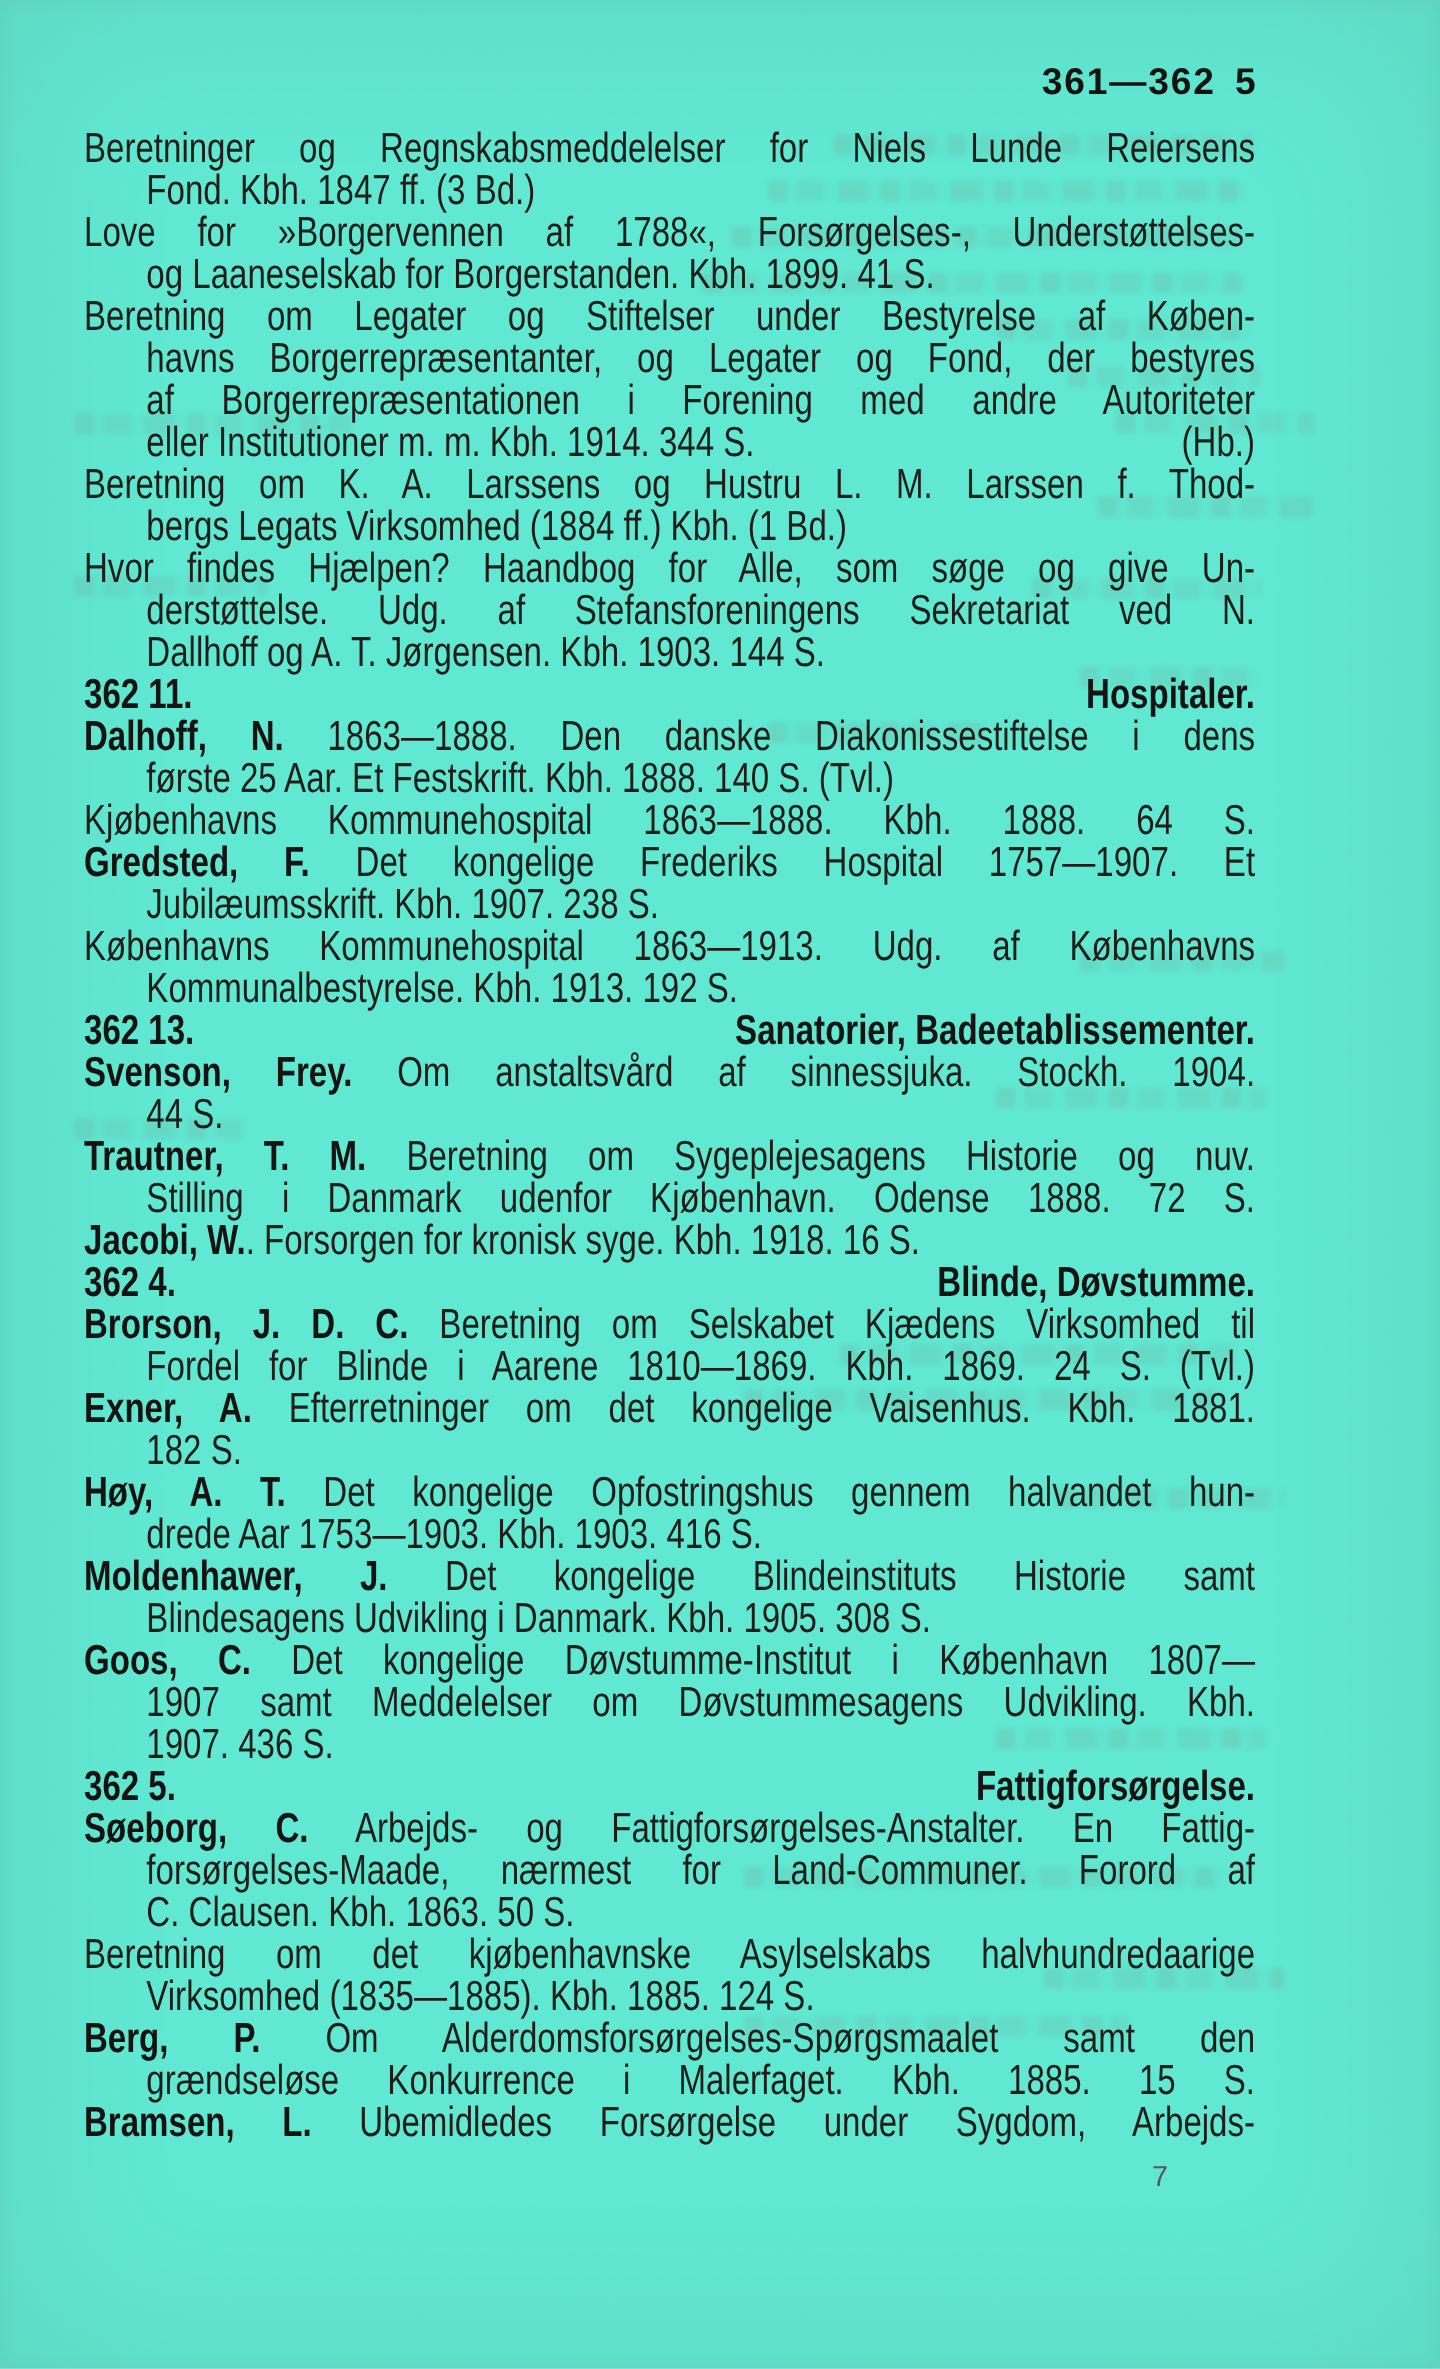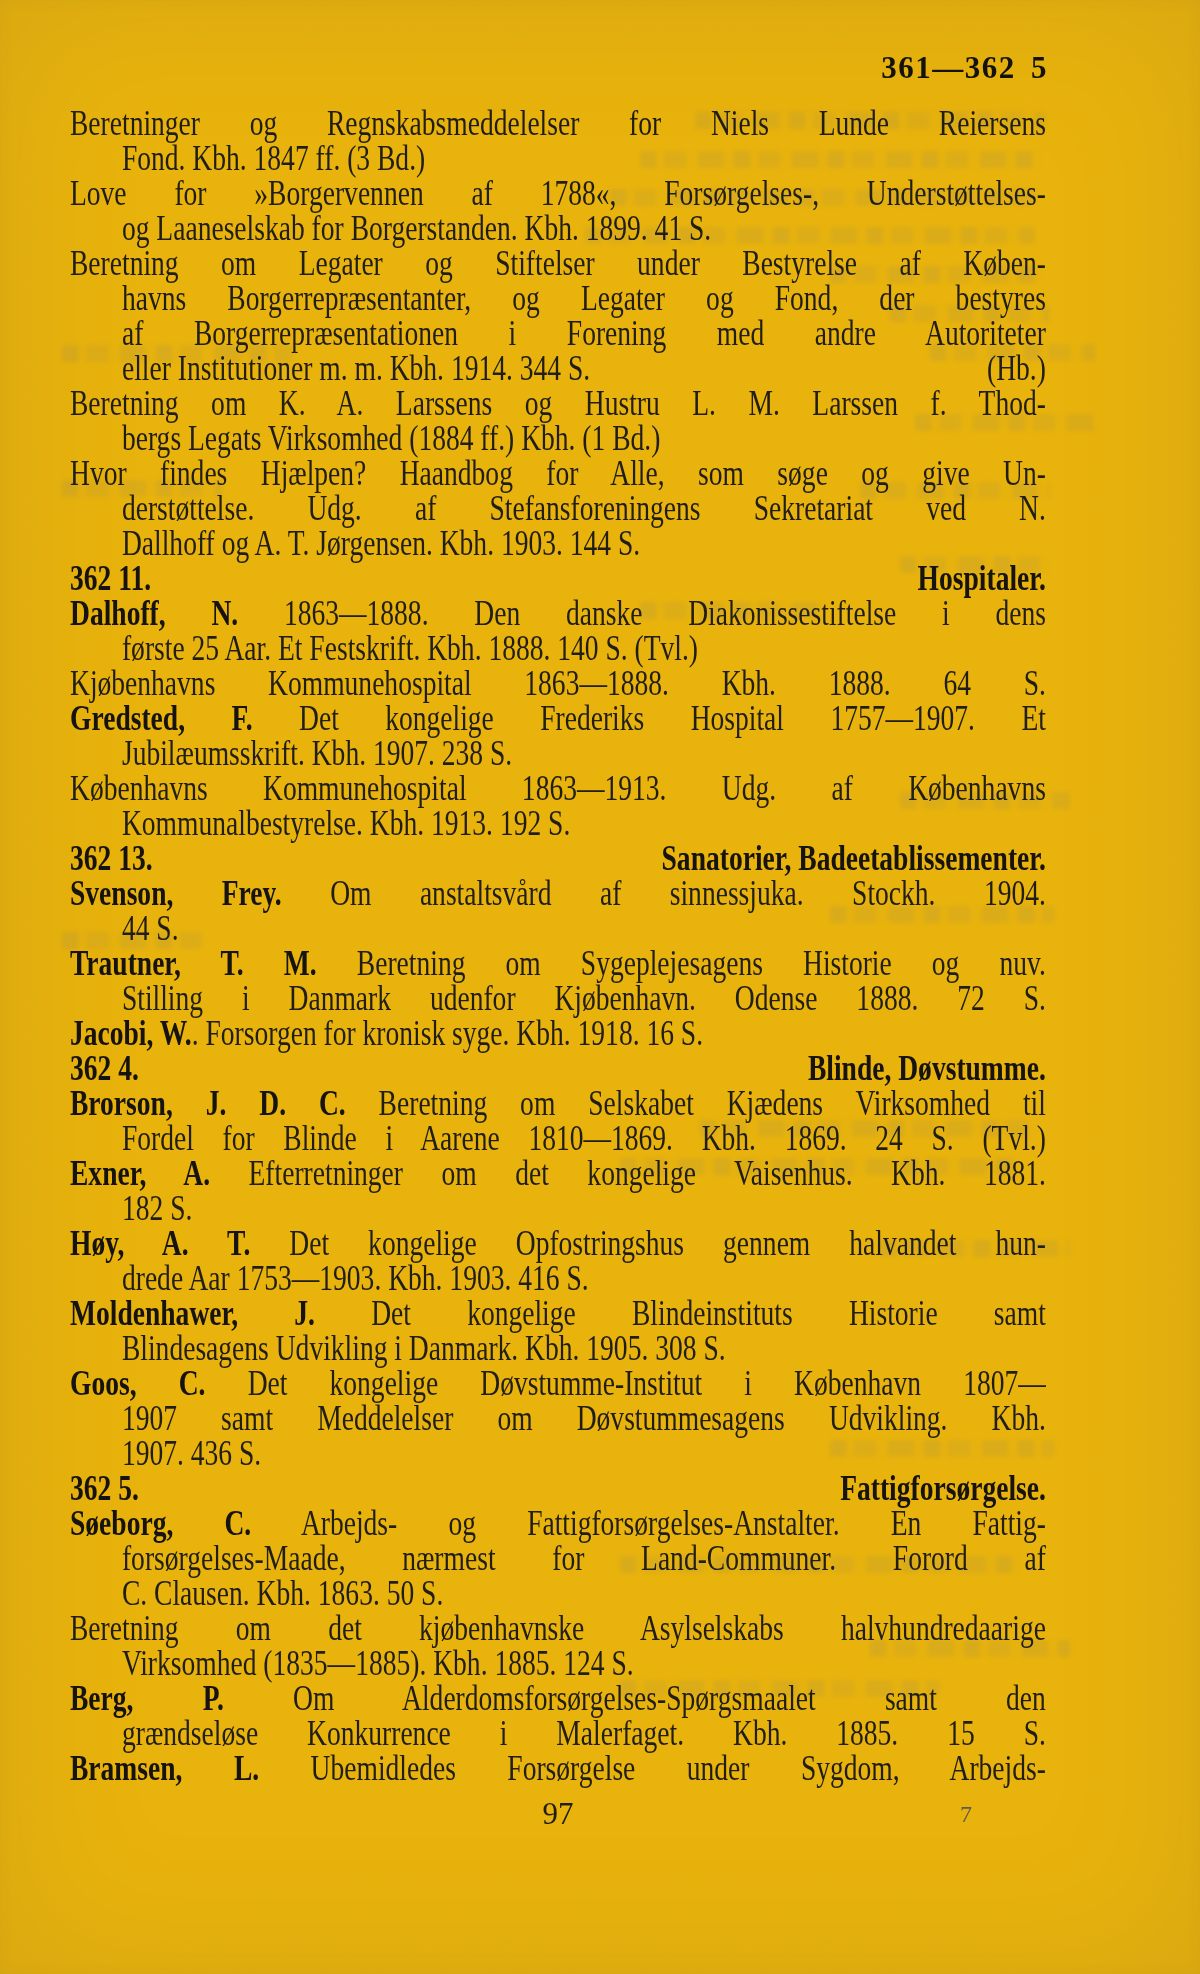--- a/index.html
+++ b/index.html
@@ -3,23 +3,23 @@
 <meta charset="utf-8">
 <style>
   html, body { margin: 0; padding: 0; }
   body {
     width: 1200px; height: 1974px;
     background: #e7e4de;
   }
   .page {
     position: relative;
     width: 1200px; height: 1974px;
-    background: #eab308;
+    background: #5eead4;
     overflow: hidden;
-    font-family: Liberation Serif, serif;
+    font-family: Liberation Sans, sans-serif;
     color: #211e18;
   }
   .noise { position: absolute; left: 0; top: 0; pointer-events: none; }
   .bleed-layer { position: absolute; inset: 0; pointer-events: none; }
   .bleed-strip {
     position: absolute; height: 17px;
     background: repeating-linear-gradient(90deg,
       rgba(128,124,114,0.30) 0 16px, rgba(128,124,114,0.04) 16px 24px,
       rgba(128,124,114,0.22) 24px 46px, rgba(128,124,114,0.03) 46px 58px,
       rgba(128,124,114,0.26) 58px 84px, rgba(128,124,114,0.04) 84px 94px);
@@ -159,18 +159,17 @@
       <div class="line entry justify"><span><b class="lead">Søeborg, C.</b><span> Arbejds- og Fattigforsørgelses-Anstalter. En Fattig-</span></span></div>
       <div class="line entry indent justify"><span><span>forsørgelses-Maade, nærmest for Land-Communer. Forord af</span></span></div>
       <div class="line entry indent"><span><span>C. Clausen. Kbh. 1863. 50 S.</span></span></div>
       <div class="line entry justify"><span><span>Beretning om det kjøbenhavnske Asylselskabs halvhundredaarige</span></span></div>
       <div class="line entry indent"><span><span>Virksomhed (1835—1885). Kbh. 1885. 124 S.</span></span></div>
       <div class="line entry justify"><span><b class="lead">Berg, P.</b><span> Om Alderdomsforsørgelses-Spørgsmaalet samt den</span></span></div>
       <div class="line entry indent justify"><span><span>grændseløse Konkurrence i Malerfaget. Kbh. 1885. 15 S.</span></span></div>
       <div class="line entry justify"><span><b class="lead">Bramsen, L.</b><span> Ubemidledes Forsørgelse under Sygdom, Arbejds-</span></span></div>
     </div>
 
-  <div class="page-number">97</div>
 
   <div class="signature-mark">7</div>
 
   <div class="vignette"></div>
 </div>
 
 </body></html>

